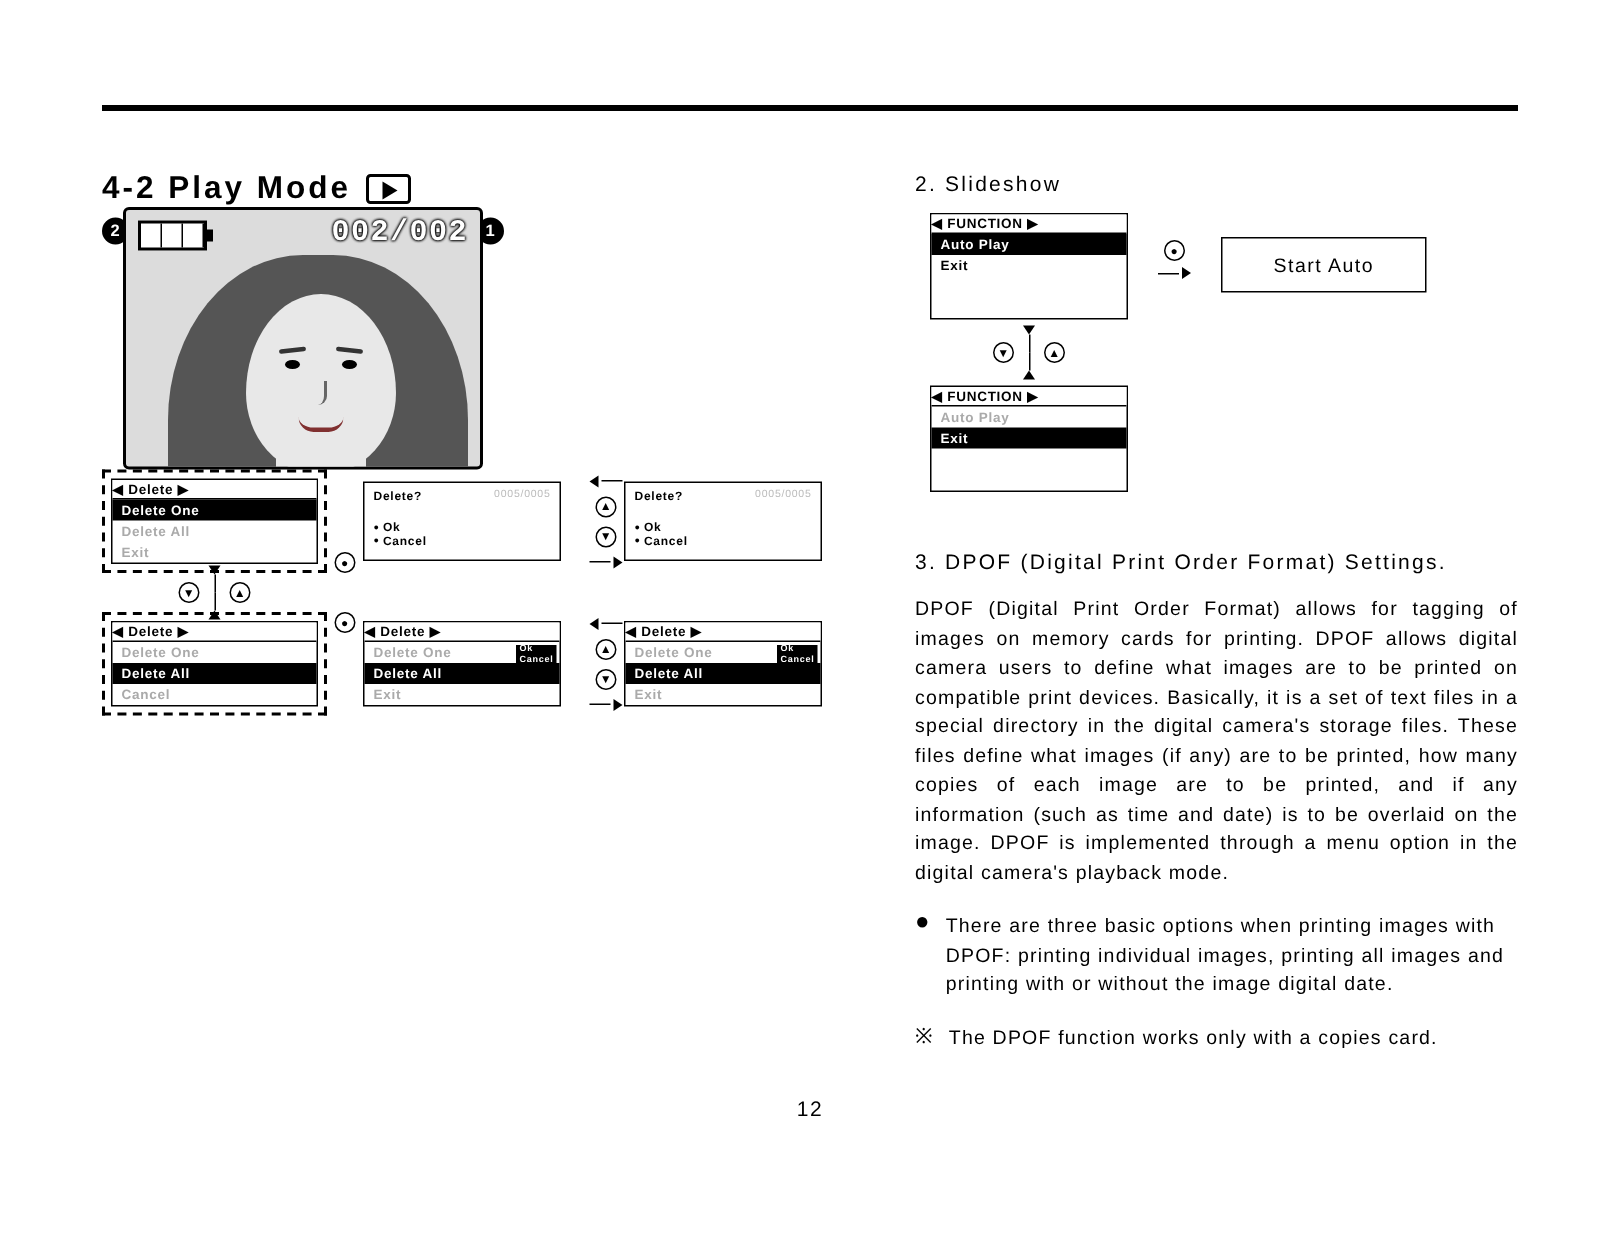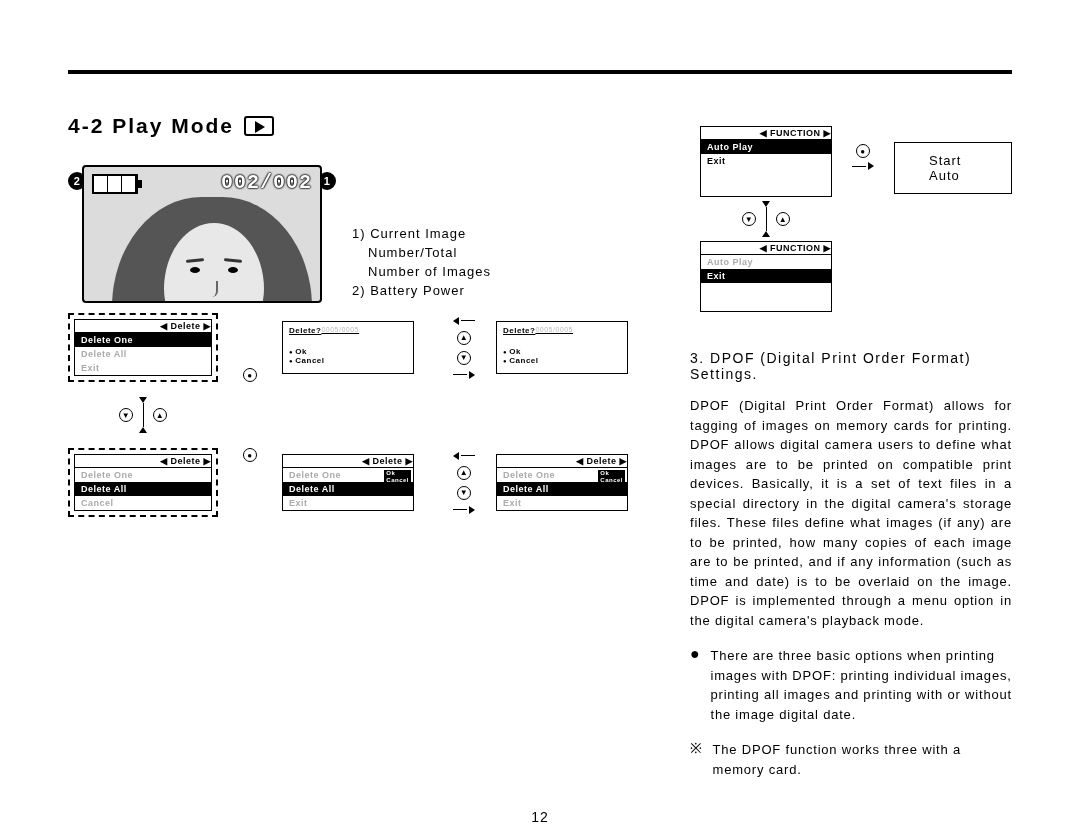--- a/index.html
+++ b/index.html
@@ -1,25 +1,25 @@
 <!DOCTYPE html>
 <html><head>
 <meta charset="utf-8">
 <style>
   * { box-sizing: border-box; margin: 0; padding: 0; }
   body { width: 1080px; height: 834px; font-family: Arial, Helvetica, sans-serif; color: #000; background: #fff; letter-spacing: 0.5px; }
   .page { padding: 70px 68px 30px 68px; position: relative; }
   .rule { border-top: 4px solid #000; margin-bottom: 40px; }
   .cols { display: flex; gap: 44px; }
   .col { flex: 1 1 50%; }
-  .heading { font-size: 21px; font-weight: bold; letter-spacing: 2px; margin-bottom: 27px; display: flex; align-items: center; gap: 10px; }
+  .heading { font-size: 21px; font-weight: bold; letter-spacing: 2px; margin-bottom: 0; display: flex; align-items: center; gap: 10px; }
   .playicon { display: inline-block; width: 30px; height: 20px; border: 2px solid #000; border-radius: 3px; position: relative; }
   .playicon::after { content: ""; position: absolute; left: 9px; top: 3px; width: 0; height: 0; border-left: 10px solid #000; border-top: 6px solid transparent; border-bottom: 6px solid transparent; }
   .screenshot-row { display: flex; gap: 16px; align-items: flex-start; }
-  .lcd { width: 240px; height: 138px; background: #dcdcdc; border: 2px solid #000; border-radius: 4px; position: relative; overflow: hidden; }
+  .lcd { width: 240px; height: 175px; background: #dcdcdc; border: 2px solid #000; border-radius: 4px; position: relative; overflow: hidden; }
   .lcd .counter { position: absolute; top: 4px; right: 8px; font-family: "Courier New", monospace; font-weight: bold; font-size: 20px; letter-spacing: 1px; color: #fff; text-shadow: 0 0 2px #000, 0 0 2px #000, 0 0 2px #000; }
   .lcd .batt { position: absolute; top: 7px; left: 8px; width: 46px; height: 20px; border: 2px solid #000; background: #fff; display: flex; }
   .lcd .batt::after { content: ""; position: absolute; right: -6px; top: 4px; width: 4px; height: 8px; background: #000; }
   .lcd .batt > div { flex: 1; border-right: 1px solid #000; }
   
   .hair { position: absolute; left: 28px; top: 30px; width: 200px; height: 160px; background: #555; border-radius: 90px 90px 0 0 / 110px 110px 0 0; }
   .face { position: absolute; left: 80px; top: 56px; width: 100px; height: 120px; background: #e8e8e8; border-radius: 50% 50% 48% 48% / 55% 55% 45% 45%; }
   .eye { position: absolute; width: 10px; height: 6px; background: #000; border-radius: 50%; top: 44px; }
   .eyeL { left: 26px; } .eyeR { right: 26px; }
   .brow { position: absolute; width: 18px; height: 3px; background: #333; top: 36px; border-radius: 2px; }
@@ -28,39 +28,39 @@
   .mouth { position: absolute; left: 35px; top: 82px; width: 30px; height: 10px; border-bottom: 3px solid #803030; border-radius: 0 0 20px 20px; }
   .neck { position: absolute; left: 100px; top: 160px; width: 60px; height: 30px; background: #e8e8e8; }
   .callout-num { display: inline-flex; width: 18px; height: 18px; border: 2px solid #000; border-radius: 50%; background: #000; color: #fff; align-items: center; justify-content: center; font-size: 11px; font-weight: bold; }
   .cn1 { position: absolute; top: 7px; right: -14px; }
   .cn2 { position: absolute; top: 7px; left: -14px; }
   .lcd-wrap { position: relative; margin-left: 14px; margin-right: 14px; }
   .legend { font-size: 13px; line-height: 1.45; padding-top: 60px; letter-spacing: 1px; }
   .subhead { font-size: 14px; letter-spacing: 1.5px; margin: 22px 0 10px 0; }
   
   .card { width: 132px; border: 1.5px solid #000; background: #fff; font-size: 9px; font-weight: bold; position: relative; }
-  .card .titlebar { background: #fff; text-align: right; padding: 1px 0; border-bottom: 1px solid #000; letter-spacing: 0.5px; }
+  .card .titlebar { background: #fff; text-align: left; padding: 1px 0; border-bottom: 1px solid #000; letter-spacing: 0.5px; }
   .card .row { padding: 2px 6px; }
   .card .row.sel { background: #000; color: #fff; }
   .card .row.dim { color: #aaa; }
   .btn { display: inline-flex; width: 14px; height: 14px; border: 1.5px solid #000; border-radius: 50%; align-items: center; justify-content: center; font-size: 8px; background:#fff; }
   
-  .delgrid { display: grid; grid-template-columns: 150px 24px 150px 24px 150px; grid-template-rows: auto 26px auto; row-gap: 0; column-gap: 0; align-items: center; margin-top: 10px; position: relative; gap: 20px; }
+  .delgrid { display: grid; grid-template-columns: 150px 24px 150px 24px 150px; grid-template-rows: auto 26px auto; row-gap: 0; column-gap: 0; align-items: center; position: relative; }
   .dashwrap { border: 2px dashed #000; padding: 4px; }
   .vconn { display: flex; flex-direction: column; align-items: center; gap: 2px; }
   .arrow { width: 0; height: 0; }
   .arrow.down { border-left: 4px solid transparent; border-right: 4px solid transparent; border-top: 6px solid #000; }
   .arrow.up { border-left: 4px solid transparent; border-right: 4px solid transparent; border-bottom: 6px solid #000; }
   .arrow.left { border-top: 4px solid transparent; border-bottom: 4px solid transparent; border-right: 6px solid #000; }
   .arrow.right { border-top: 4px solid transparent; border-bottom: 4px solid transparent; border-left: 6px solid #000; }
   .vline { width: 1px; height: 12px; background: #000; }
   .hline { height: 1px; width: 14px; background: #000; }
   .btncol { display: flex; flex-direction: column; gap: 6px; align-items: center; }
   .confirm-card { width: 132px; border: 1.5px solid #000; background: #fff; font-size: 9px; font-weight: bold; padding: 4px 6px 8px 6px; }
-  .confirm-card .topline { display: flex; font-size: 8px; text-decoration: underline; }
+  .confirm-card .topline { display: flex; justify-content: space-between; font-size: 8px; }
   .confirm-card .topline .cnt { color: #bbb; font-weight: normal; font-size: 7px; }
   .confirm-card .opts { margin-top: 12px; font-size: 8px; }
   .confirm-card .opts div::before { content: "● "; font-size: 6px; vertical-align: middle; }
   
   .slidewrap { display: flex; gap: 20px; align-items: flex-start; margin-top: 12px; margin-left: 10px; }
   .slidecol { display: flex; flex-direction: column; align-items: center; gap: 4px; }
   .startbox { border: 1.5px solid #000; padding: 10px 34px; font-size: 13px; letter-spacing: 1px; margin-top: 16px; }
   .para { font-size: 13px; line-height: 1.5; letter-spacing: 0.8px; margin-top: 14px; text-align: justify; }
   .bullet { font-size: 13px; line-height: 1.5; letter-spacing: 0.8px; margin-top: 16px; display: flex; gap: 10px; }
   .bullet .dot { font-size: 16px; line-height: 1; }
@@ -97,26 +97,20 @@
             <div class="face">
               <div class="brow browL"></div>
                 <div class="brow browR"></div>
               <div class="eye eyeL"></div>
                 <div class="eye eyeR"></div>
               <div class="nose"></div>
                 <div class="mouth"></div>
             </div>
           </div>
         </div>
-        <div class="legend">
-          <div>1) Current Image</div>
-          <div style="padding-left:16px">Number/Total</div>
-          <div style="padding-left:16px">Number of Images</div>
-          <div>2) Battery Power</div>
-        </div>
       </div>
 
 
       <div class="delgrid">
 
         <div class="dashwrap">
           <div class="card" style="width:100%">
             <div class="titlebar">◀ Delete ▶</div>
             <div class="row sel">Delete One</div>
             <div class="row dim">Delete All</div>
@@ -220,20 +214,21 @@
             <span>Delete One</span>
             <span class="overlaybadge"><span>Ok</span><br><span>Cancel</span></span>
           </div>
           <div class="row sel">Delete All</div>
           <div class="row dim">Exit</div>
         </div>
       </div>
     </div>
 
     <div class="col">
+      <div class="subhead" style="margin-top:0">2. Slideshow</div>
 
       <div class="slidewrap">
         <div class="slidecol">
           <div class="card">
             <div class="titlebar">◀ FUNCTION ▶</div>
             <div class="row sel">Auto Play</div>
             <div class="row">Exit</div>
             <div class="row">&nbsp;</div>
               <div class="row">&nbsp;</div>
           </div>
@@ -267,19 +262,19 @@
 
       <div class="subhead" style="margin-top:38px">3. DPOF (Digital Print Order Format) Settings.</div>
       <div class="para">DPOF (Digital Print Order Format) allows for tagging of images on memory cards for printing. DPOF allows digital camera users to define what images are to be printed on compatible print devices. Basically, it is a set of text files in a special directory in the digital camera's storage files. These files define what images (if any) are to be printed, how many copies of each image are to be printed, and if any information (such as time and date) is to be overlaid on the image. DPOF is implemented through a menu option in the digital camera's playback mode.</div>
 
       <div class="bullet">
         <span class="dot">●</span>
         <span>There are three basic options when printing images with DPOF: printing individual images, printing all images and printing with or without the image digital date.</span>
       </div>
       <div class="bullet">
         <span class="star">※</span>
-        <span>The DPOF function works three with a memory card.</span>
+        <span>The DPOF function works only with a copies card.</span>
       </div>
     </div>
   </div>
 
   <div class="pagenum">12</div>
 </div>
 
 </body></html>

